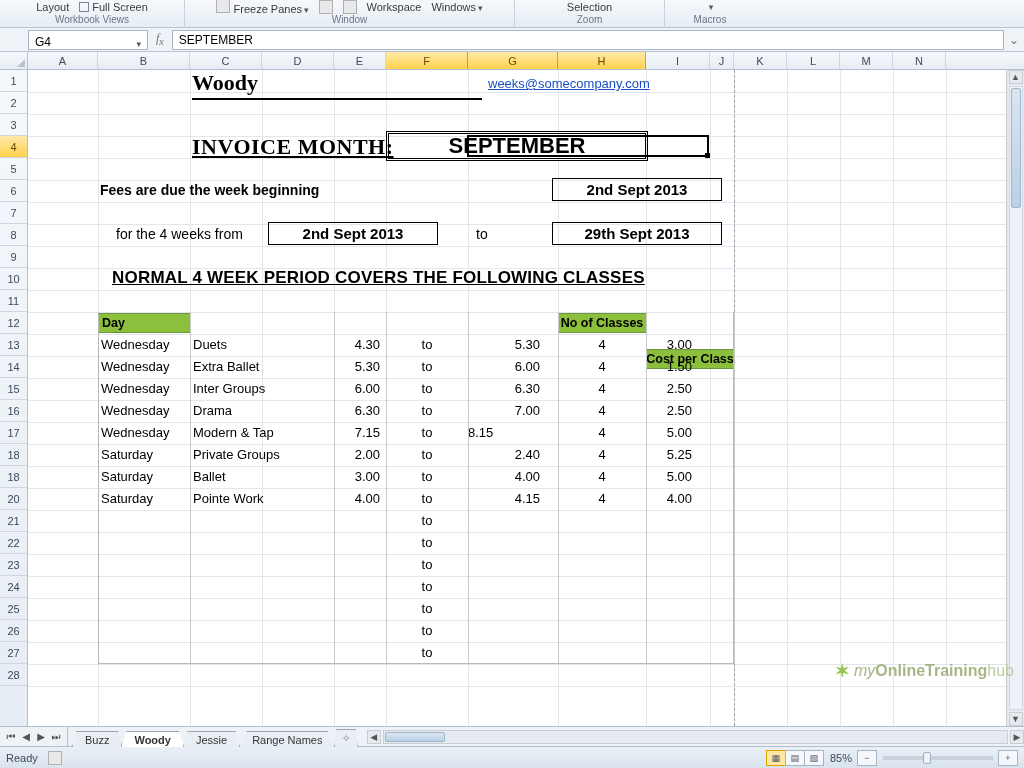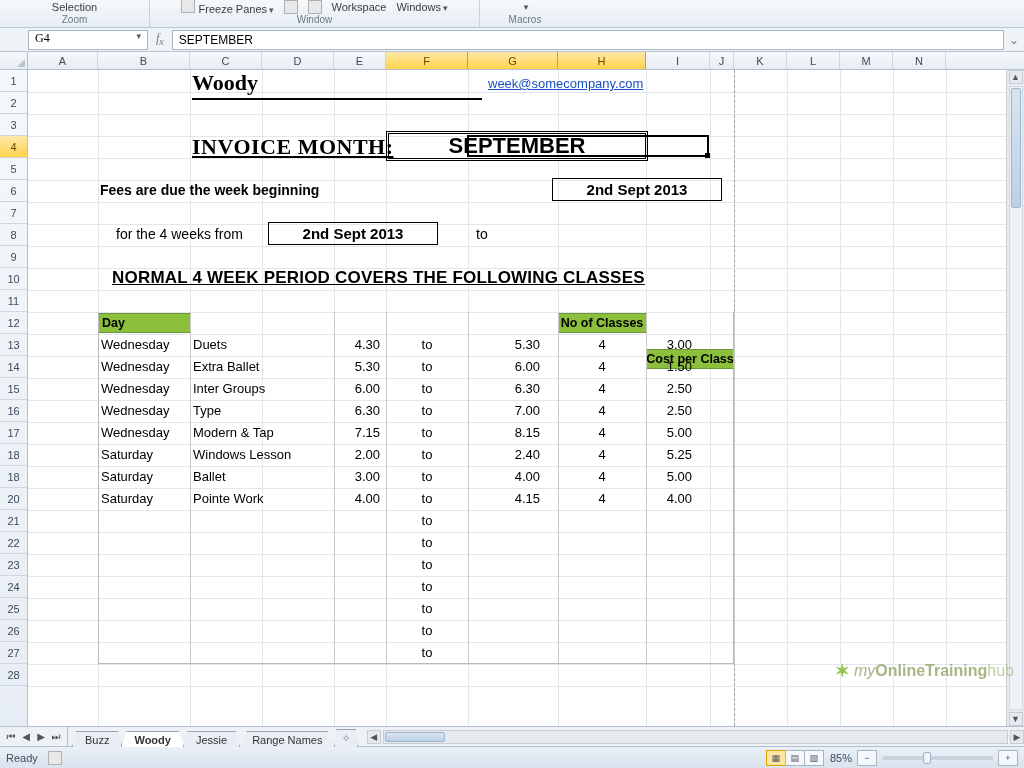--- a/index.html
+++ b/index.html
@@ -11,21 +11,21 @@
     color: #3b3b3b; position: relative;
   }
   .rgroup { display: flex; flex-direction: column; align-items: center; border-right: 1px solid #c8d2de; height: 28px; padding: 0 6px; }
   .rgroup .btns { display: flex; gap: 10px; align-items: center; height: 14px; font-size: 11px; color: #3b3b3b;}
   .rgroup .lbl  { font-size: 10px; color: #6a7685; height: 12px; line-height: 12px;}
   .chk { width:10px;height:10px;border:1px solid #7a8699;display:inline-block;margin-right:3px;position:relative;top:1px;}
   .ico { width:14px;height:14px;display:inline-block;background:#e8e8e8;border:1px solid #b0b0b0;}
   .dd  { font-size:9px;color:#555;margin-left:2px;}
   
   .flarow { height: 24px; display:flex; align-items:center; border-bottom:1px solid #b9c4d1; background:#eef3f8;}
-  .namebox { width:120px; height:20px; margin-left: 28px; background:#fff; border:1px solid #a9b5c4; display:flex; align-items:flex-start; padding:0 6px; font-size:12px;font-family:Liberation Serif, serif;}
+  .namebox { width:120px; height:20px; margin-left: 28px; background:#fff; border:1px solid #a9b5c4; display:flex; align-items:flex-end; padding:0 6px; font-size:12px;}
   .namebox .ndd{margin-left:auto;color:#555;font-size:9px;}
   .fxicons { display:flex; gap:6px; margin:0 8px; color:#777;}
   .fxicons span{font-family: "Times New Roman", serif; font-style:italic;}
   .fla { flex:1; height:20px; background:#fff; border:1px solid #a9b5c4; padding:0 6px; display:flex; align-items:center;}
   .flarow .expand{width:20px;text-align:center;color:#777;}
   
   .colrow { height:18px; display:flex; background:linear-gradient(#f5f8fb,#e7edf4); border-bottom:1px solid #b3bfce;}
   .corner { width:28px; border-right:1px solid #b3bfce; background:linear-gradient(#f5f8fb,#e7edf4); position:relative;}
   .corner::after{content:"";position:absolute;right:2px;bottom:2px;border-left:8px solid transparent;border-bottom:8px solid #b9c4d1;}
   .ch { border-right:1px solid #cdd6e1; text-align:center; line-height:18px; font-size:11px; color:#3c4a5a;}
@@ -84,35 +84,42 @@
   .wmicon{color:#8bbf3c;font-size:18px;}
   
   .vscroll{width:18px;background:#e6e9ee;border-left:1px solid #c6cdd6;display:flex;flex-direction:column;align-items:center;}
   .vscroll .track{flex:1;position:relative;width:14px;margin:2px 0;background:#eef1f5;border:1px solid #d2d9e2;}
   .vscroll .track .thumb{position:absolute;top:1px;left:1px;right:1px;height:120px;background:linear-gradient(#d9e4f0,#bcd0e6);border:1px solid #9fb6cf;border-radius:2px;}
 </style>
 </head>
 <body>
 
 <div class="ribbon">
-  <div class="rgroup" style="width:150px">
+  <div class="rgroup" style="width:185px">
     <div class="btns">
-        <span>Selection</span>
-      </div>
-    <div class="lbl">Zoom</div>
+      <span>Layout</span>
+      <span><span class="chk"></span><span>Full Screen</span></span>
+    </div>
+    <div class="lbl">Workbook Views</div>
   </div>
   <div class="rgroup" style="width:330px">
     <div class="btns">
       <span><span class="ico"></span> <span>Freeze Panes</span><span class="dd">▾</span></span>
       <span class="ico"></span>
       <span class="ico"></span>
       <span>Workspace</span>
       <span><span>Windows</span><span class="dd">▾</span></span>
     </div>
     <div class="lbl">Window</div>
+  </div>
+  <div class="rgroup" style="width:150px">
+    <div class="btns">
+        <span>Selection</span>
+      </div>
+    <div class="lbl">Zoom</div>
   </div>
   <div class="rgroup" style="width:90px;border-right:none">
     <div class="btns">
         <span class="dd">▾</span>
       </div>
     <div class="lbl">Macros</div>
   </div>
 </div>
 
 <div class="flarow">
@@ -224,21 +231,21 @@
         <div class="hline" style="top: 572px;"></div>
         <div class="hline" style="top: 594px;"></div>
         <div class="hline" style="top: 616px;"></div>
         <div class="printedge" style="left: 706px;"></div>
       </div>
     <div class="doc" id="doc">
         <div class="c " style="left: 164px; top: 0px;">
           <span class="title">Woody</span>
         </div>
         <div class="c " style="left: 460px; top: 6px;">
-          <a class="email" href="#">week@somecompany.com</a>
+          <a class="email" href="#">weeks@somecompany.com</a>
         </div>
         <div class="c " style="left: 164px; top: 64px;">
           <span class="invlabel">INVOICE MONTH:</span>
         </div>
         <div class="c " style="left: 358px; top: 60px; width: 324px; height: 32px;">
           <div class="invbox">SEPTEMBER</div>
         </div>
         <div class="selring" style="left: 439px; top: 65px; width: 242px; height: 22px;"></div>
         <div class="c " style="left: 72px; top: 112px;">
           <span class="bold" style="font-size:14px">Fees are due the week beginning</span>
@@ -248,20 +255,23 @@
         </div>
         <div class="c " style="left: 88px; top: 156px;">
           <span style="font-size:14px">for the 4 weeks from</span>
         </div>
         <div class="c " style="left: 240px; top: 152px;">
           <div class="box1" style="width:170px">2nd Sept 2013</div>
         </div>
         <div class="c " style="left: 448px; top: 156px;">
           <span style="font-size:14px">to</span>
         </div>
+        <div class="c " style="left: 524px; top: 152px;">
+          <div class="box1" style="width:170px">29th Sept 2013</div>
+        </div>
         <div class="c " style="left: 84px; top: 198px;">
           <span class="sectionhead">NORMAL 4 WEEK PERIOD COVERS THE FOLLOWING CLASSES</span>
         </div>
         <div class="c " style="left: 70px; top: 242px; width: 92px; height: 22px;">
           <div class="thead" style="width:100%;justify-content:flex-start;padding-left:4px">Day</div>
         </div>
         <div class="c " style="left: 530px; top: 242px; width: 88px; height: 22px;">
           <div class="thead" style="width:100%;justify-content:center;padding-left:0px">No of Classes</div>
         </div>
         <div class="c " style="left: 618px; top: 242px; width: 88px; height: 22px; margin-top: 36px;">
@@ -327,21 +337,21 @@
         <div class="c " style="left: 530px; top: 311px; width: 88px; justify-content: center;">
           <span class="tcell">4</span>
         </div>
         <div class="c " style="left: 618px; top: 311px; width: 46px; justify-content: flex-end;">
           <span class="tcell">2.50</span>
         </div>
         <div class="c " style="left: 73px; top: 333px;">
           <span class="tcell">Wednesday</span>
         </div>
         <div class="c " style="left: 165px; top: 333px;">
-          <span class="tcell">Type</span>
+          <span class="tcell">Drama</span>
         </div>
         <div class="c " style="left: 306px; top: 333px; width: 46px; justify-content: flex-end;">
           <span class="tcell">6.30</span>
         </div>
         <div class="c " style="left: 358px; top: 333px; width: 82px; justify-content: center;">
           <span class="tcell">to</span>
         </div>
         <div class="c " style="left: 440px; top: 333px; width: 72px; justify-content: flex-end;">
           <span class="tcell">7.00</span>
         </div>
@@ -356,34 +366,34 @@
         </div>
         <div class="c " style="left: 165px; top: 355px;">
           <span class="tcell">Modern &amp; Tap</span>
         </div>
         <div class="c " style="left: 306px; top: 355px; width: 46px; justify-content: flex-end;">
           <span class="tcell">7.15</span>
         </div>
         <div class="c " style="left: 358px; top: 355px; width: 82px; justify-content: center;">
           <span class="tcell">to</span>
         </div>
-        <div class="c " style="left: 440px; top: 355px; width: 72px; justify-content: flex-end;">
+        <div class="c " style="left: 440px; top: 355px; width: 72px; justify-content: flex-start;">
           <span class="tcell">8.15</span>
         </div>
         <div class="c " style="left: 530px; top: 355px; width: 88px; justify-content: center;">
           <span class="tcell">4</span>
         </div>
         <div class="c " style="left: 618px; top: 355px; width: 46px; justify-content: flex-end;">
           <span class="tcell">5.00</span>
         </div>
         <div class="c " style="left: 73px; top: 377px;">
           <span class="tcell">Saturday</span>
         </div>
         <div class="c " style="left: 165px; top: 377px;">
-          <span class="tcell">Windows Lesson</span>
+          <span class="tcell">Private Groups</span>
         </div>
         <div class="c " style="left: 306px; top: 377px; width: 46px; justify-content: flex-end;">
           <span class="tcell">2.00</span>
         </div>
         <div class="c " style="left: 358px; top: 377px; width: 82px; justify-content: center;">
           <span class="tcell">to</span>
         </div>
         <div class="c " style="left: 440px; top: 377px; width: 72px; justify-content: flex-end;">
           <span class="tcell">2.40</span>
         </div>

